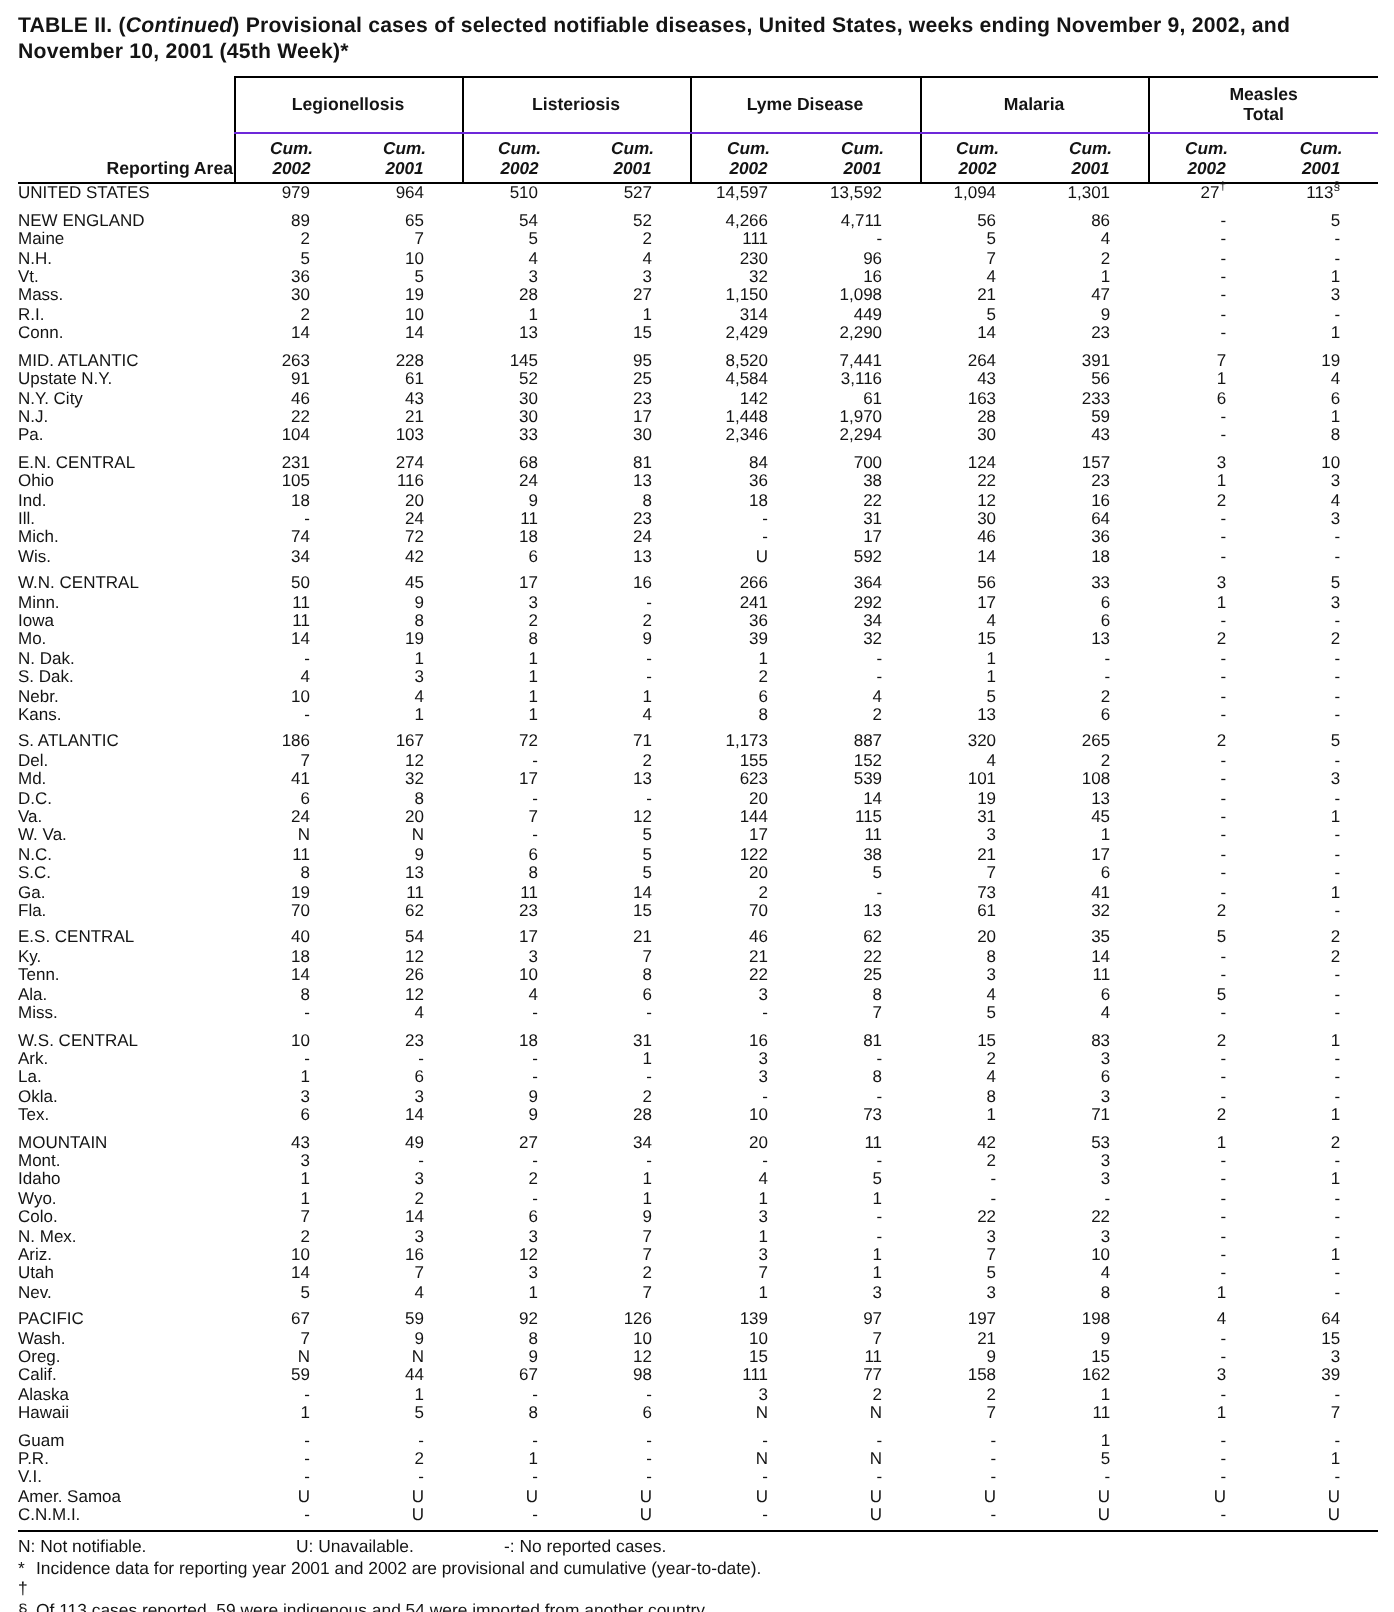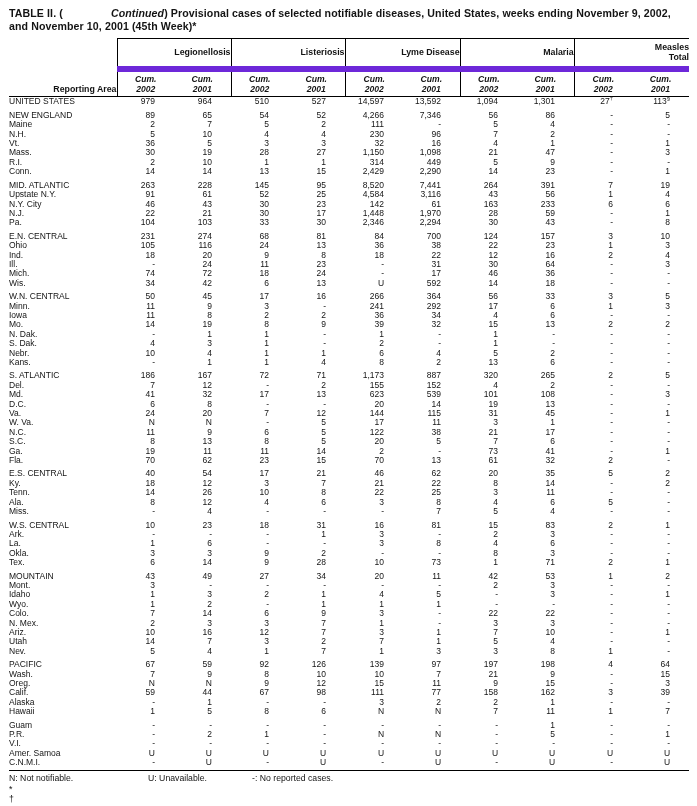--- a/index.html
+++ b/index.html
@@ -1,28 +1,28 @@
 <!DOCTYPE html>
 <html><head>
 <meta charset="utf-8">
 <style>
   html,body { margin:0; padding:0; background:#ffffff; color:#141414; }
   body { width:697px; height:806px; font-family:"Liberation Sans", sans-serif; overflow:hidden; }
   .page { padding:7px 9px 0 9px; }
 
   .title { font-size:10.6px; font-weight:bold; line-height:1.26; letter-spacing:0.1px; }
-  .title i { font-style:italic;margin-left:48px; }
+  .title i { font-style:italic; }
 
   table { border-collapse:collapse; table-layout:fixed; width:680px; margin-top:4px; }
   th, td { margin:0; padding:0; }
 
   th.stub { border-bottom:1.4px solid #000; text-align:right; vertical-align:bottom;
             font-size:8.8px; font-weight:bold; padding-bottom:2px; }
-  th.group { border-top:1.4px solid #000; border-left:1px solid #000; border-bottom:6px solid #6d28d9;
-             height:27px; text-align:right; vertical-align:middle;
+  th.group { border-top:1.4px solid #000; border-left:1px solid #000; border-bottom:1px solid #6d28d9;
+             height:27px; text-align:center; vertical-align:middle;
              font-size:8.8px; font-weight:bold; line-height:1.15; }
   th.cum { border-bottom:1.4px solid #000; text-align:center; font-size:8.6px; font-weight:bold;
            padding:3px 0 2px 0; line-height:1.15;font-style:italic; }
   th.cum.gl { border-left:1px solid #000; }
 
   tbody td { font-size:8.5px; line-height:9.4px; vertical-align:bottom; white-space:nowrap; }
   td.area { text-align:left; }
   td.val  { text-align:right; padding-right:19px; }
   tr.gap td { padding-top:4px; }
   tbody tr:last-child td { border-bottom:1.3px solid #000; padding-bottom:2px; }
@@ -93,21 +93,21 @@
           <td class="val">27<sup>†</sup></td>
           <td class="val">113<sup>§</sup></td>
         </tr>
         <tr class="gap">
           <td class="area">NEW ENGLAND</td>
           <td class="val">89</td>
           <td class="val">65</td>
           <td class="val">54</td>
           <td class="val">52</td>
           <td class="val">4,266</td>
-          <td class="val">7,346</td>
+          <td class="val">4,711</td>
           <td class="val">56</td>
           <td class="val">86</td>
           <td class="val">-</td>
           <td class="val">5</td>
         </tr>
         <tr>
           <td class="area">Maine</td>
           <td class="val">2</td>
           <td class="val">7</td>
           <td class="val">5</td>
@@ -952,20 +952,21 @@
           <td class="val">U</td>
         </tr>
       </tbody>
   </table>
 
   <div class="footnotes">
     <div class="legend" id="legend"><span class="leg-item">N: Not notifiable.</span><span class="leg-item">U: Unavailable.</span><span class="leg-item">-: No reported cases.</span></div>
     <div id="notes">
         <div class="note">
           <span class="mk">*</span>
+          <span>Incidence data for reporting year 2001 and 2002 are provisional and cumulative (year-to-date).</span>
         </div>
         <div class="note">
           <span class="mk">†</span>
         </div>
         <div class="note">
           <span class="mk">§</span>
           <span>Of 113 cases reported, 59 were indigenous and 54 were imported from another country.</span>
         </div>
       </div>
   </div>

